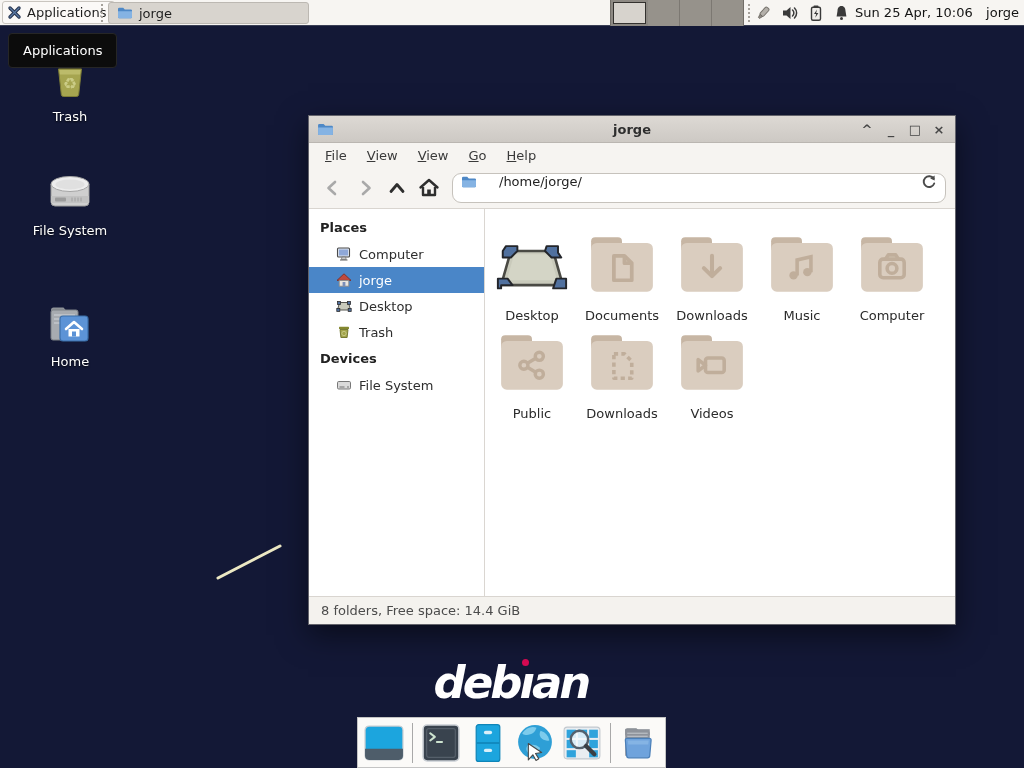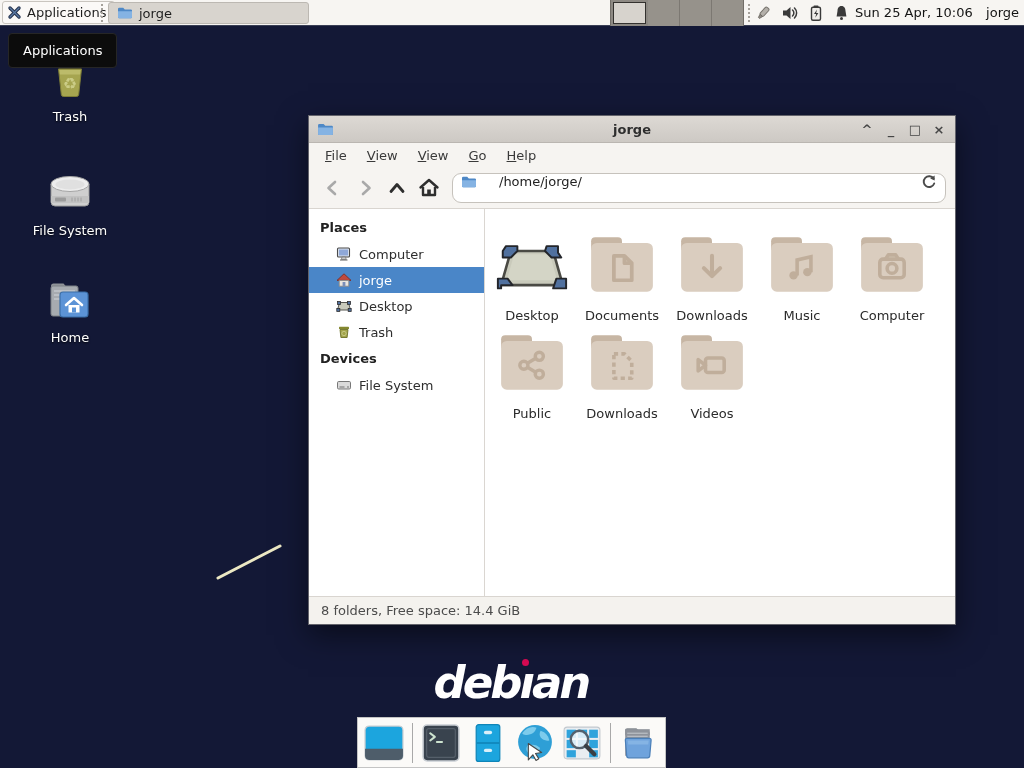--- a/index.html
+++ b/index.html
@@ -36,21 +36,21 @@
 
   
   .tooltip { position:absolute; left:8px; top:33px; z-index:50;
              background:#0C0C0C; color:#fff; padding:9px 14px;
              border-radius:4px; border:1px solid #262626; }
 
   
   .desk-icon { position:absolute; left:9px; width:122px; z-index:10;
                display:flex; flex-direction:column; align-items:center; }
   .desk-icon .dlabel { margin-top:4px; color:#fff; text-shadow:0 1px 2px rgba(0,0,0,.9); }
-  #desk-trash { top:55px; } #desk-fs { top:171px; } #desk-home { top:276px; }
+  #desk-trash { top:55px; } #desk-fs { top:171px; } #desk-home { top:300px; }
 
   
   .scribble { position:absolute; left:212px; top:538px; z-index:5; }
 
   
   .wordmark { position:absolute; left:391px; top:656px; width:240px; text-align:center;
               color:#fff; font-size:45px; font-weight:600; letter-spacing:-3px; z-index:4;font-style:italic; }
   .iwrap { position:relative; display:inline-block; }
   .red-dot { position:absolute; left:2px; top:3px; width:7px; height:7px;
              border-radius:50%; background:#D70A53; }

